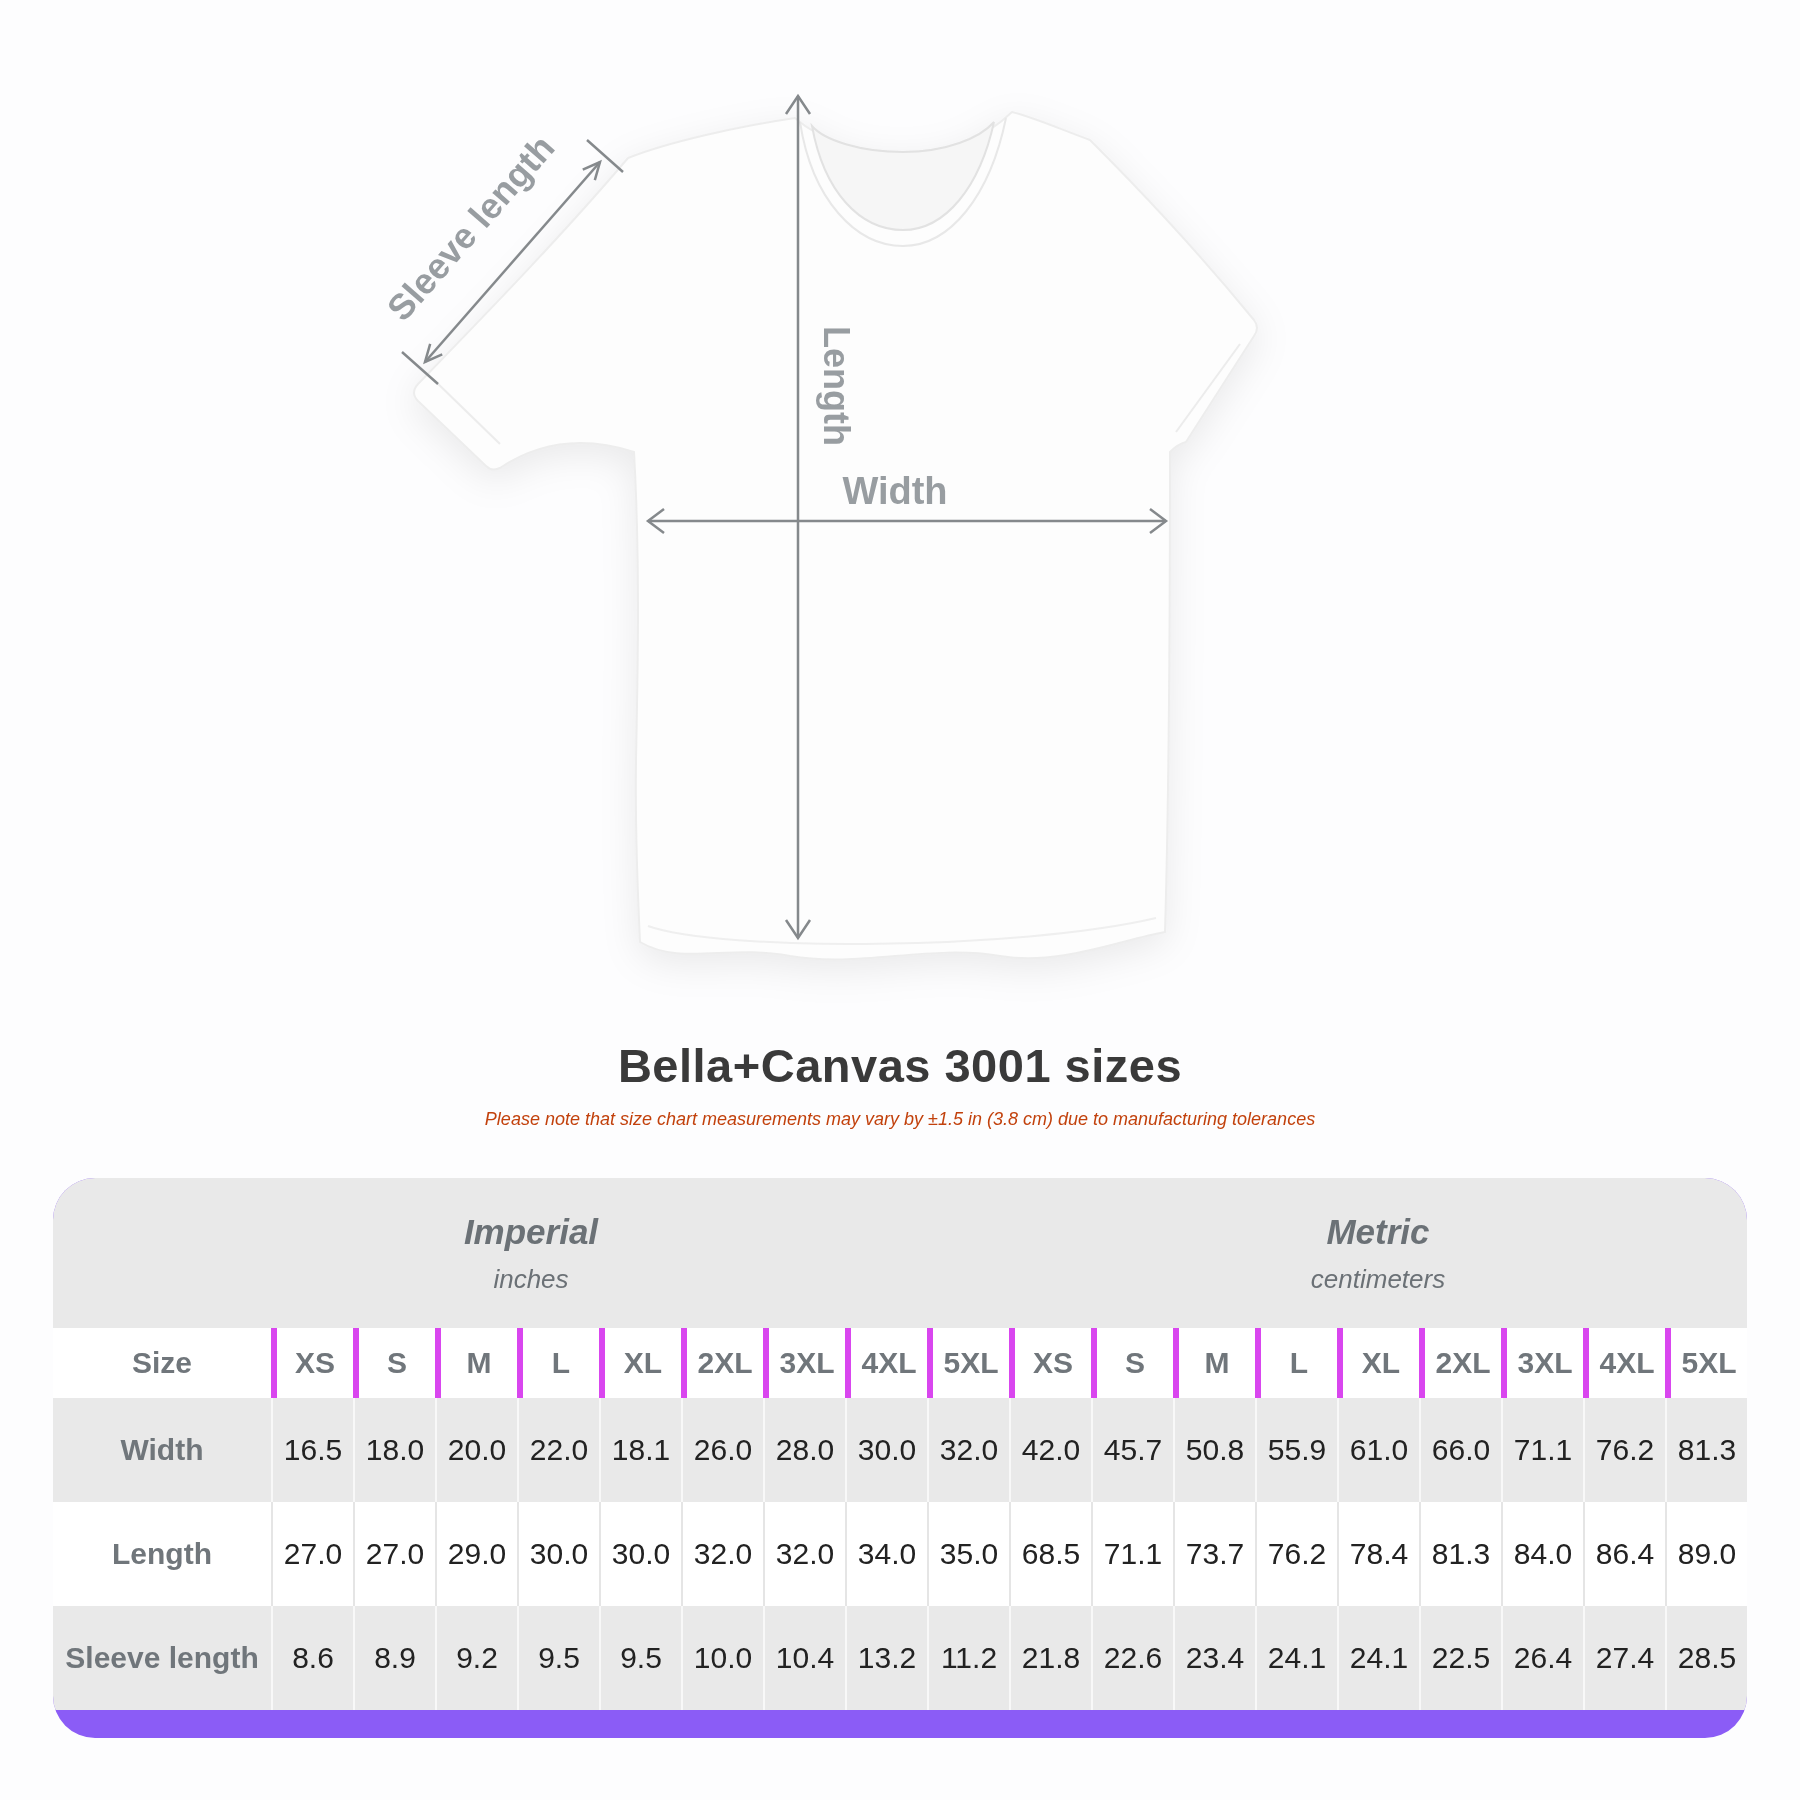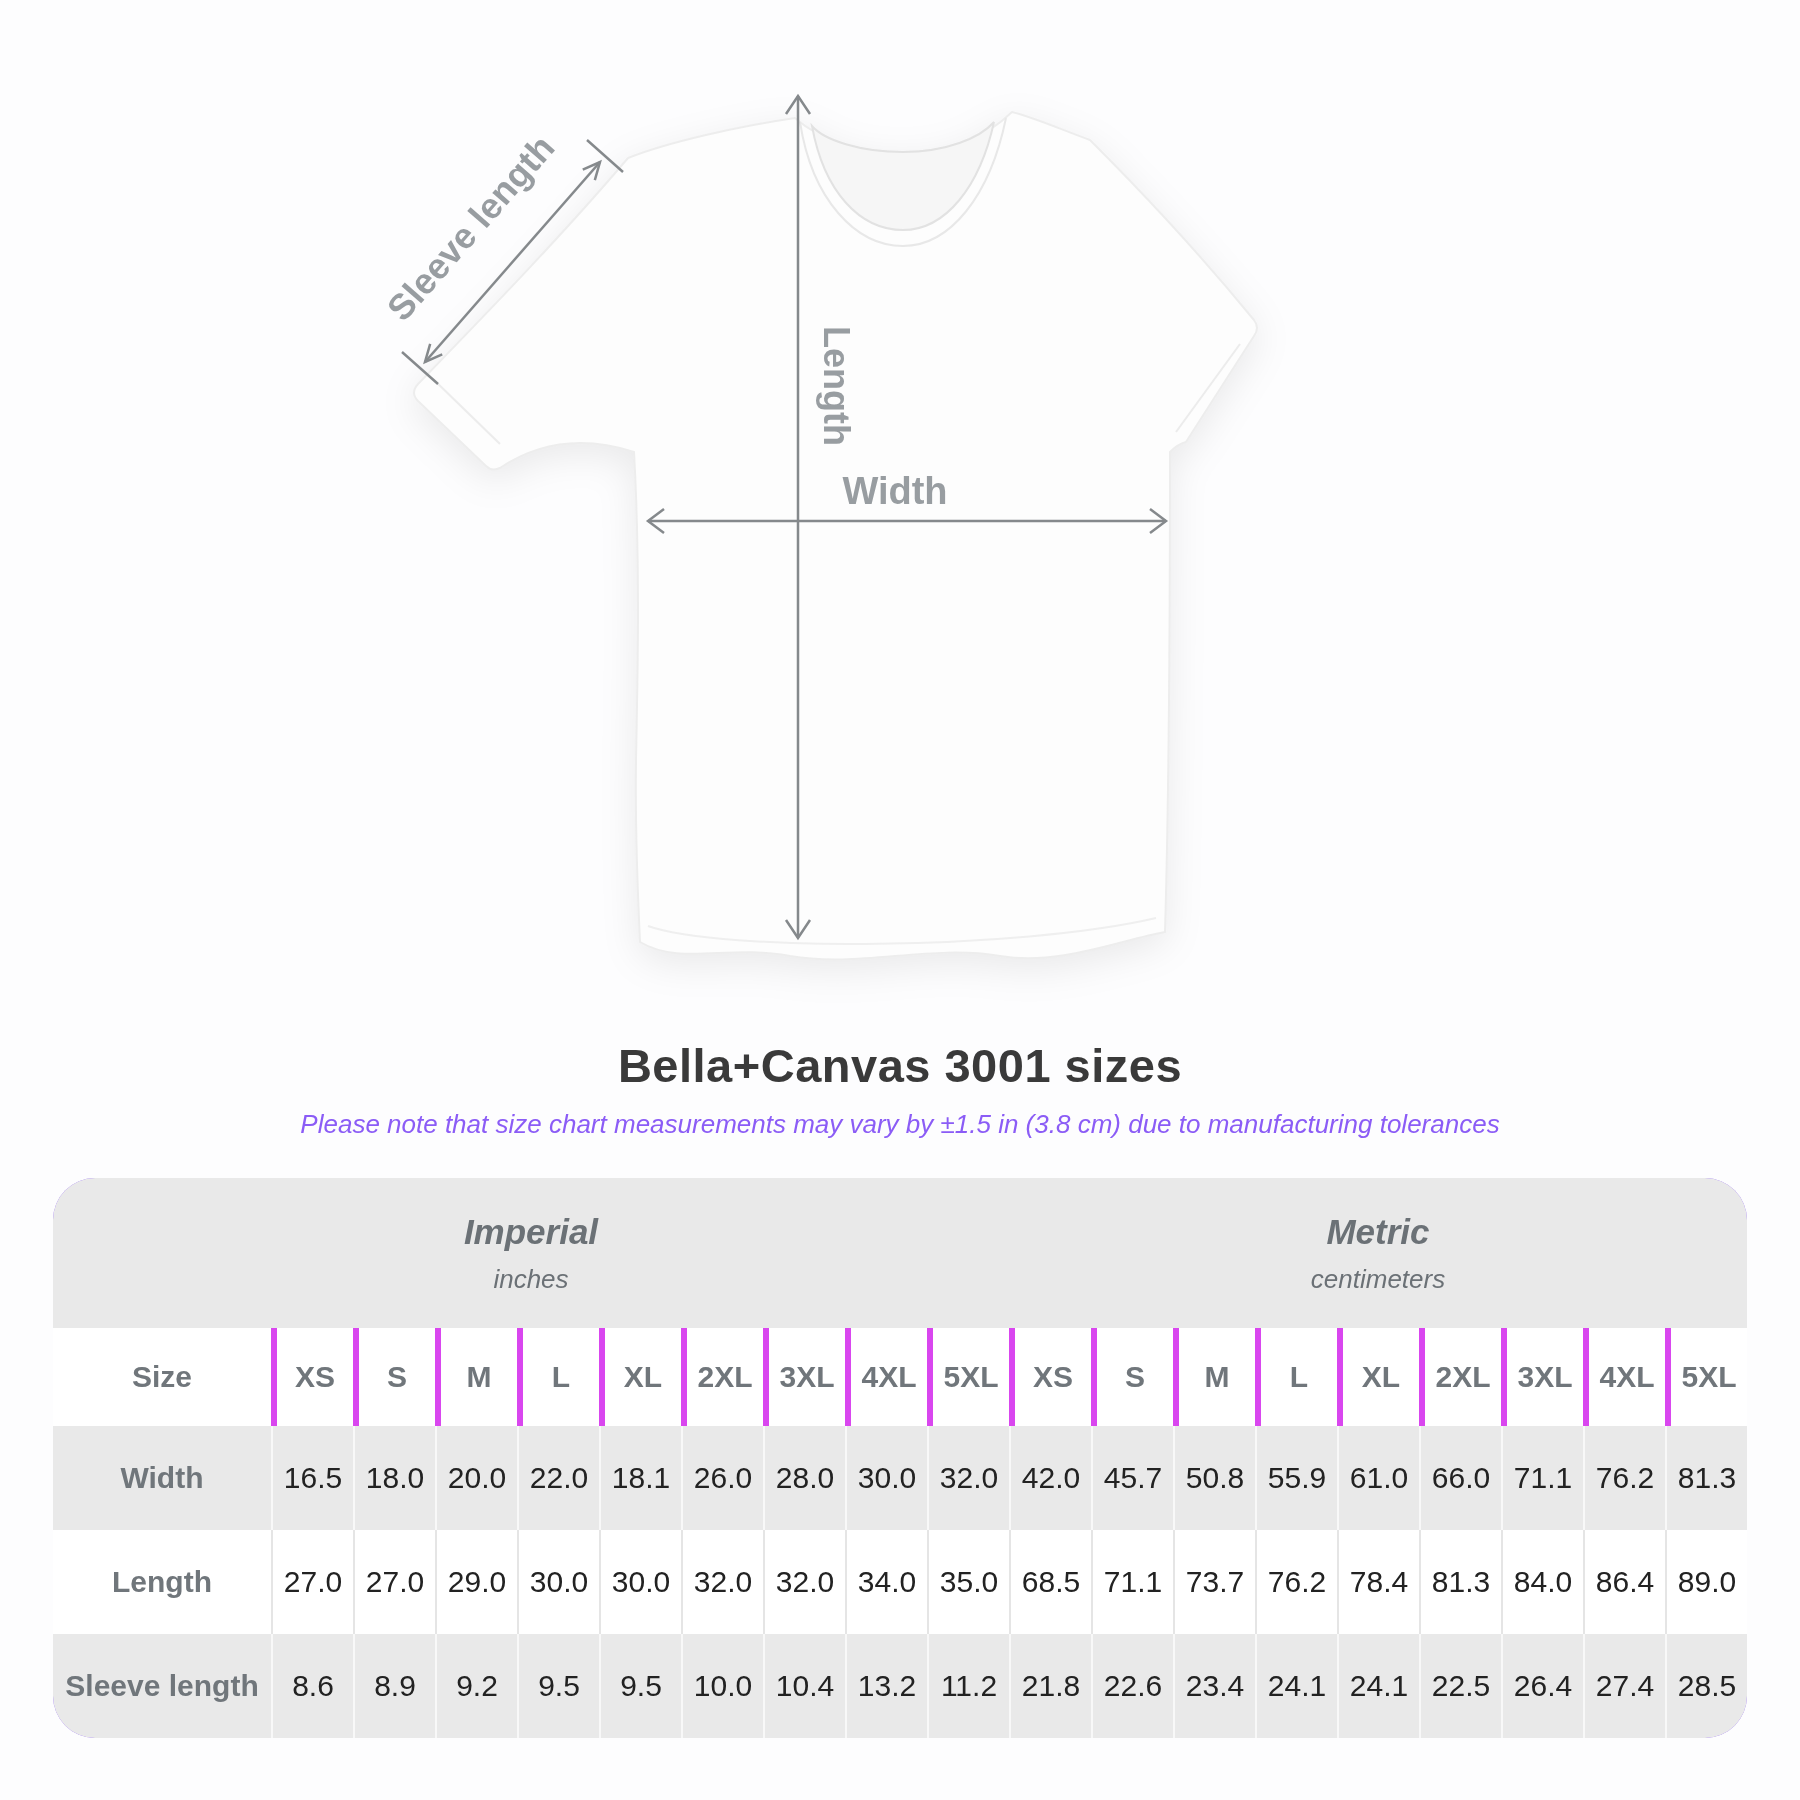--- a/index.html
+++ b/index.html
@@ -8,32 +8,32 @@
     font-family:"Liberation Sans","DejaVu Sans",sans-serif;
     -webkit-font-smoothing:antialiased;overflow:hidden;
   }
   
   #diagram{position:absolute;left:0;top:0;width:1800px;height:1010px;}
   .shirt-shadow{filter:drop-shadow(0 10px 18px rgba(0,0,0,0.08));}
   .dim-label{font-weight:bold;fill:#989da1;}
   
   #title-block{position:absolute;left:0;top:1038px;width:1800px;text-align:center;}
   #chart-title{margin:0;font-size:47px;font-weight:bold;color:#3a3a3a;letter-spacing:.5px;}
-  #chart-note{margin:16px 0 0 0;font-size:26px;font-style:italic;color:#8b5cf6;}
+  #chart-note{margin:16px 0 0 0;font-size:18px;font-style:italic;color:#c2410c;}
   
   #size-table{
     position:absolute;left:53px;top:1178px;width:1694px;height:560px;
     border-radius:42px;overflow:hidden;background:#8b5cf6;
   }
   .ghead{display:grid;grid-template-columns:956fr 738fr;height:150px;background:#e9e9e9;}
   .gcell{display:flex;flex-direction:column;align-items:center;justify-content:center;gap:12px;}
   .gtitle{font-size:35px;font-weight:bold;font-style:italic;color:#6b7176;}
   .gsub{font-size:26px;font-style:italic;color:#6b7176;}
   .trow{display:grid;grid-template-columns:218px repeat(18,1fr);}
-  #size-row{height:98px;background:#ffffff;}
+  #size-row{height:70px;background:#ffffff;}
   .drow{height:104px;}
   .row-gray{background:#e9e9e9;}
   .row-white{background:#ffffff;}
   .cell{display:flex;align-items:center;justify-content:center;}
   #size-row>.cell+.cell{border-left:6px solid #d946ef;}
   .row-white>.cell+.cell{border-left:2px solid #e5e5e5;}
   .row-gray>.cell+.cell{border-left:2px solid #f8f8f8;}
   .size-head,.row-label{font-size:30px;font-weight:bold;color:#70767b;}
   .val{font-size:30px;color:#222222;}
 </style>

